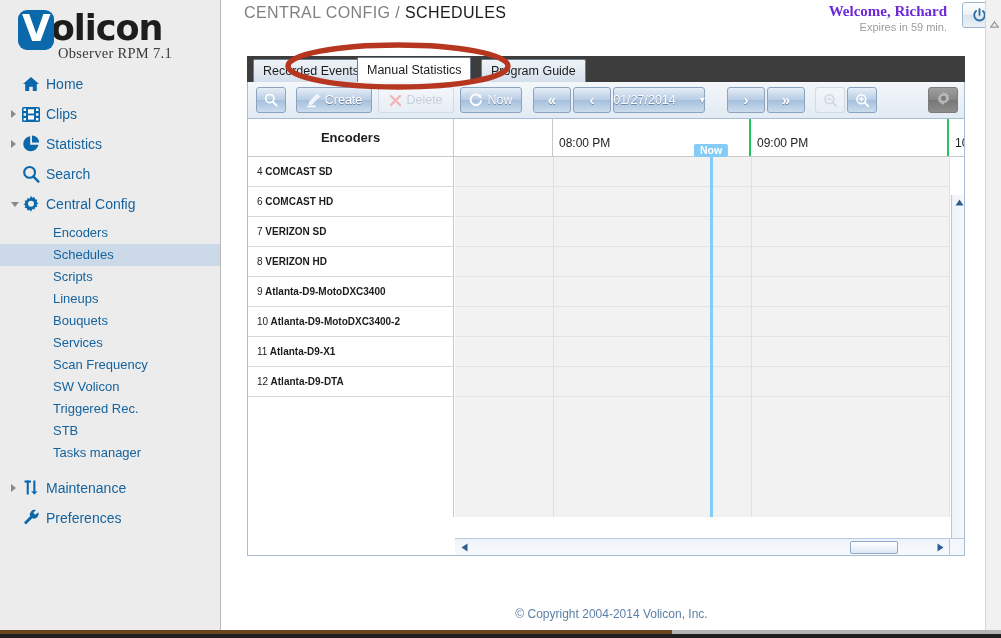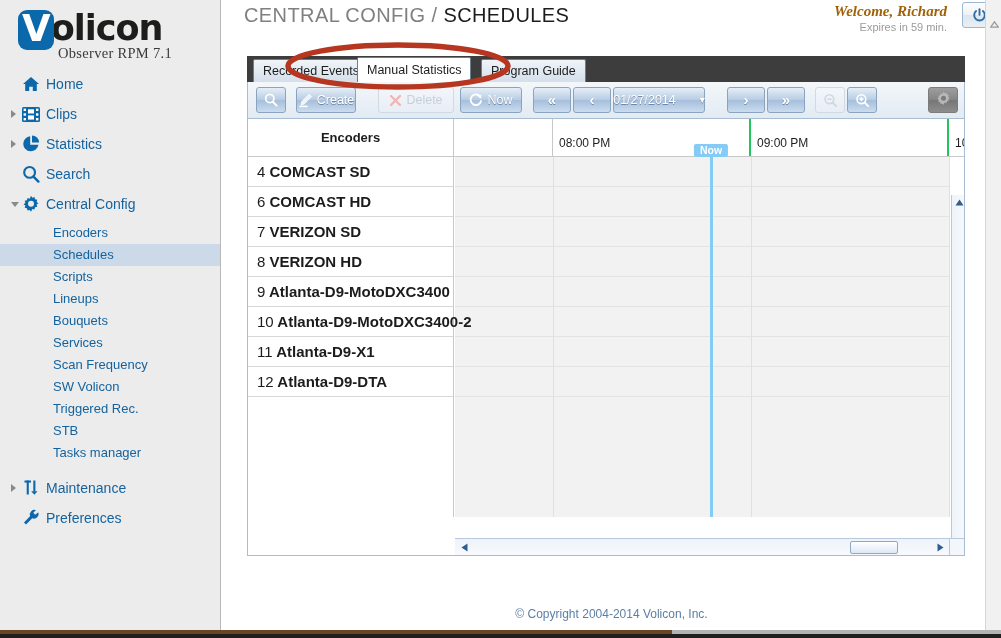--- a/index.html
+++ b/index.html
@@ -99,36 +99,35 @@
   .nav-icon svg { display: block; }
 
   
   #header {
     position: absolute; left: 222px; top: 0;
     width: 779px; height: 46px;
     background: #ffffff;
   }
   #page-title {
     position: absolute; left: 22px; top: 4px;
-    font-size: 20px;
+    font-size: 16px;
     color: #808080;
     letter-spacing: 0.4px;
     white-space: nowrap;
   }
   #page-title .strong { color: #1c1c1c; }
   #welcome {
     position: absolute; right: 54px; top: 3px;
     text-align: right;
   }
   #welcome .wname {
     font-family: "Liberation Serif", "DejaVu Serif", serif;
-    font-style: italic;
     font-weight: bold;
     font-size: 15px;
-    color: #a16207;
+    color: #6d28d9;
     white-space: nowrap;
   }
   #welcome .wexp {
     font-size: 11px;
     color: #9b9b9b;
     margin-top: 1px;
     white-space: nowrap;
   }
   #power-btn {
     position: absolute; right: 5px; top: 2px;
@@ -265,21 +264,21 @@
     position: absolute; left: 0; top: 0;
     width: 206px; height: 360px;
     background: #ffffff;
     border-right: 1px solid #c8c8c8;
     z-index: 2;
   }
   .enc-row {
     height: 30px;
     line-height: 30px;
     border-bottom: 1px solid #d8d8d8;
-    font-size: 15px;
+    font-size: 10px;
     font-weight: bold;
     color: #1c1c1c;
     padding-left: 9px;
     white-space: nowrap;
     cursor: pointer;
   }
   .enc-row .num { font-weight: normal; }
   #enc-col .spacer { border-bottom: none; }
 
   #lane-area {
@@ -550,21 +549,21 @@
 
       <div class="tb-btn" style="left:8px; width:30px;">
         <span>
           <svg width="14" height="14" viewBox="0 0 14 14">
               <circle cx="5.8" cy="5.6" r="4.1" fill="none" stroke="#ffffff" stroke-width="1.7"></circle>
               <line x1="8.8" y1="8.8" x2="12.6" y2="12.6" stroke="#ffffff" stroke-width="2" stroke-linecap="round"></line>
             </svg>
         </span>
       </div>
 
-      <div class="tb-btn" style="left:48px; width:60px;">
+      <div class="tb-btn" style="left:48px; width:76px;">
         <span>
           <svg width="15" height="15" viewBox="0 0 15 15">
               <path d="M11.2 1.2l2.4 2.4-7.4 7.4-3.2.8.8-3.2z" fill="#eef3f9" stroke="#ffffff" stroke-width="0.8"></path>
               <line x1="1.4" y1="13.4" x2="9.6" y2="13.4" stroke="#ffffff" stroke-width="1.6"></line>
             </svg>
         </span>
         <span>Create</span>
       </div>
 
       <div class="tb-btn disabled" style="left:130px; width:76px;">

